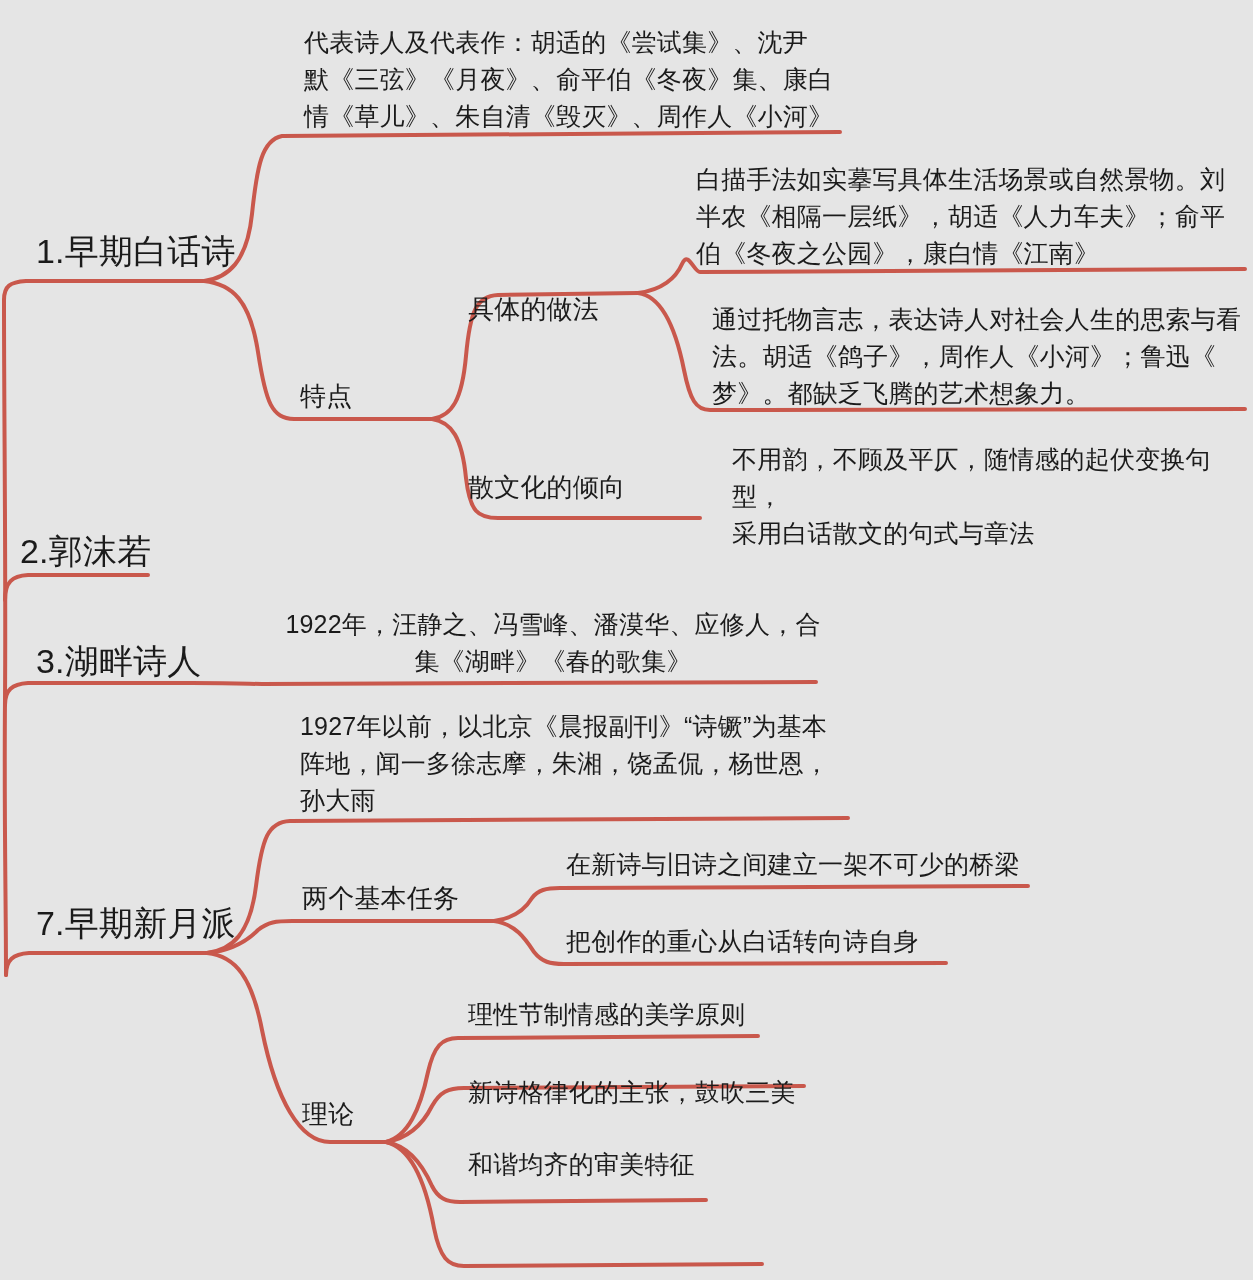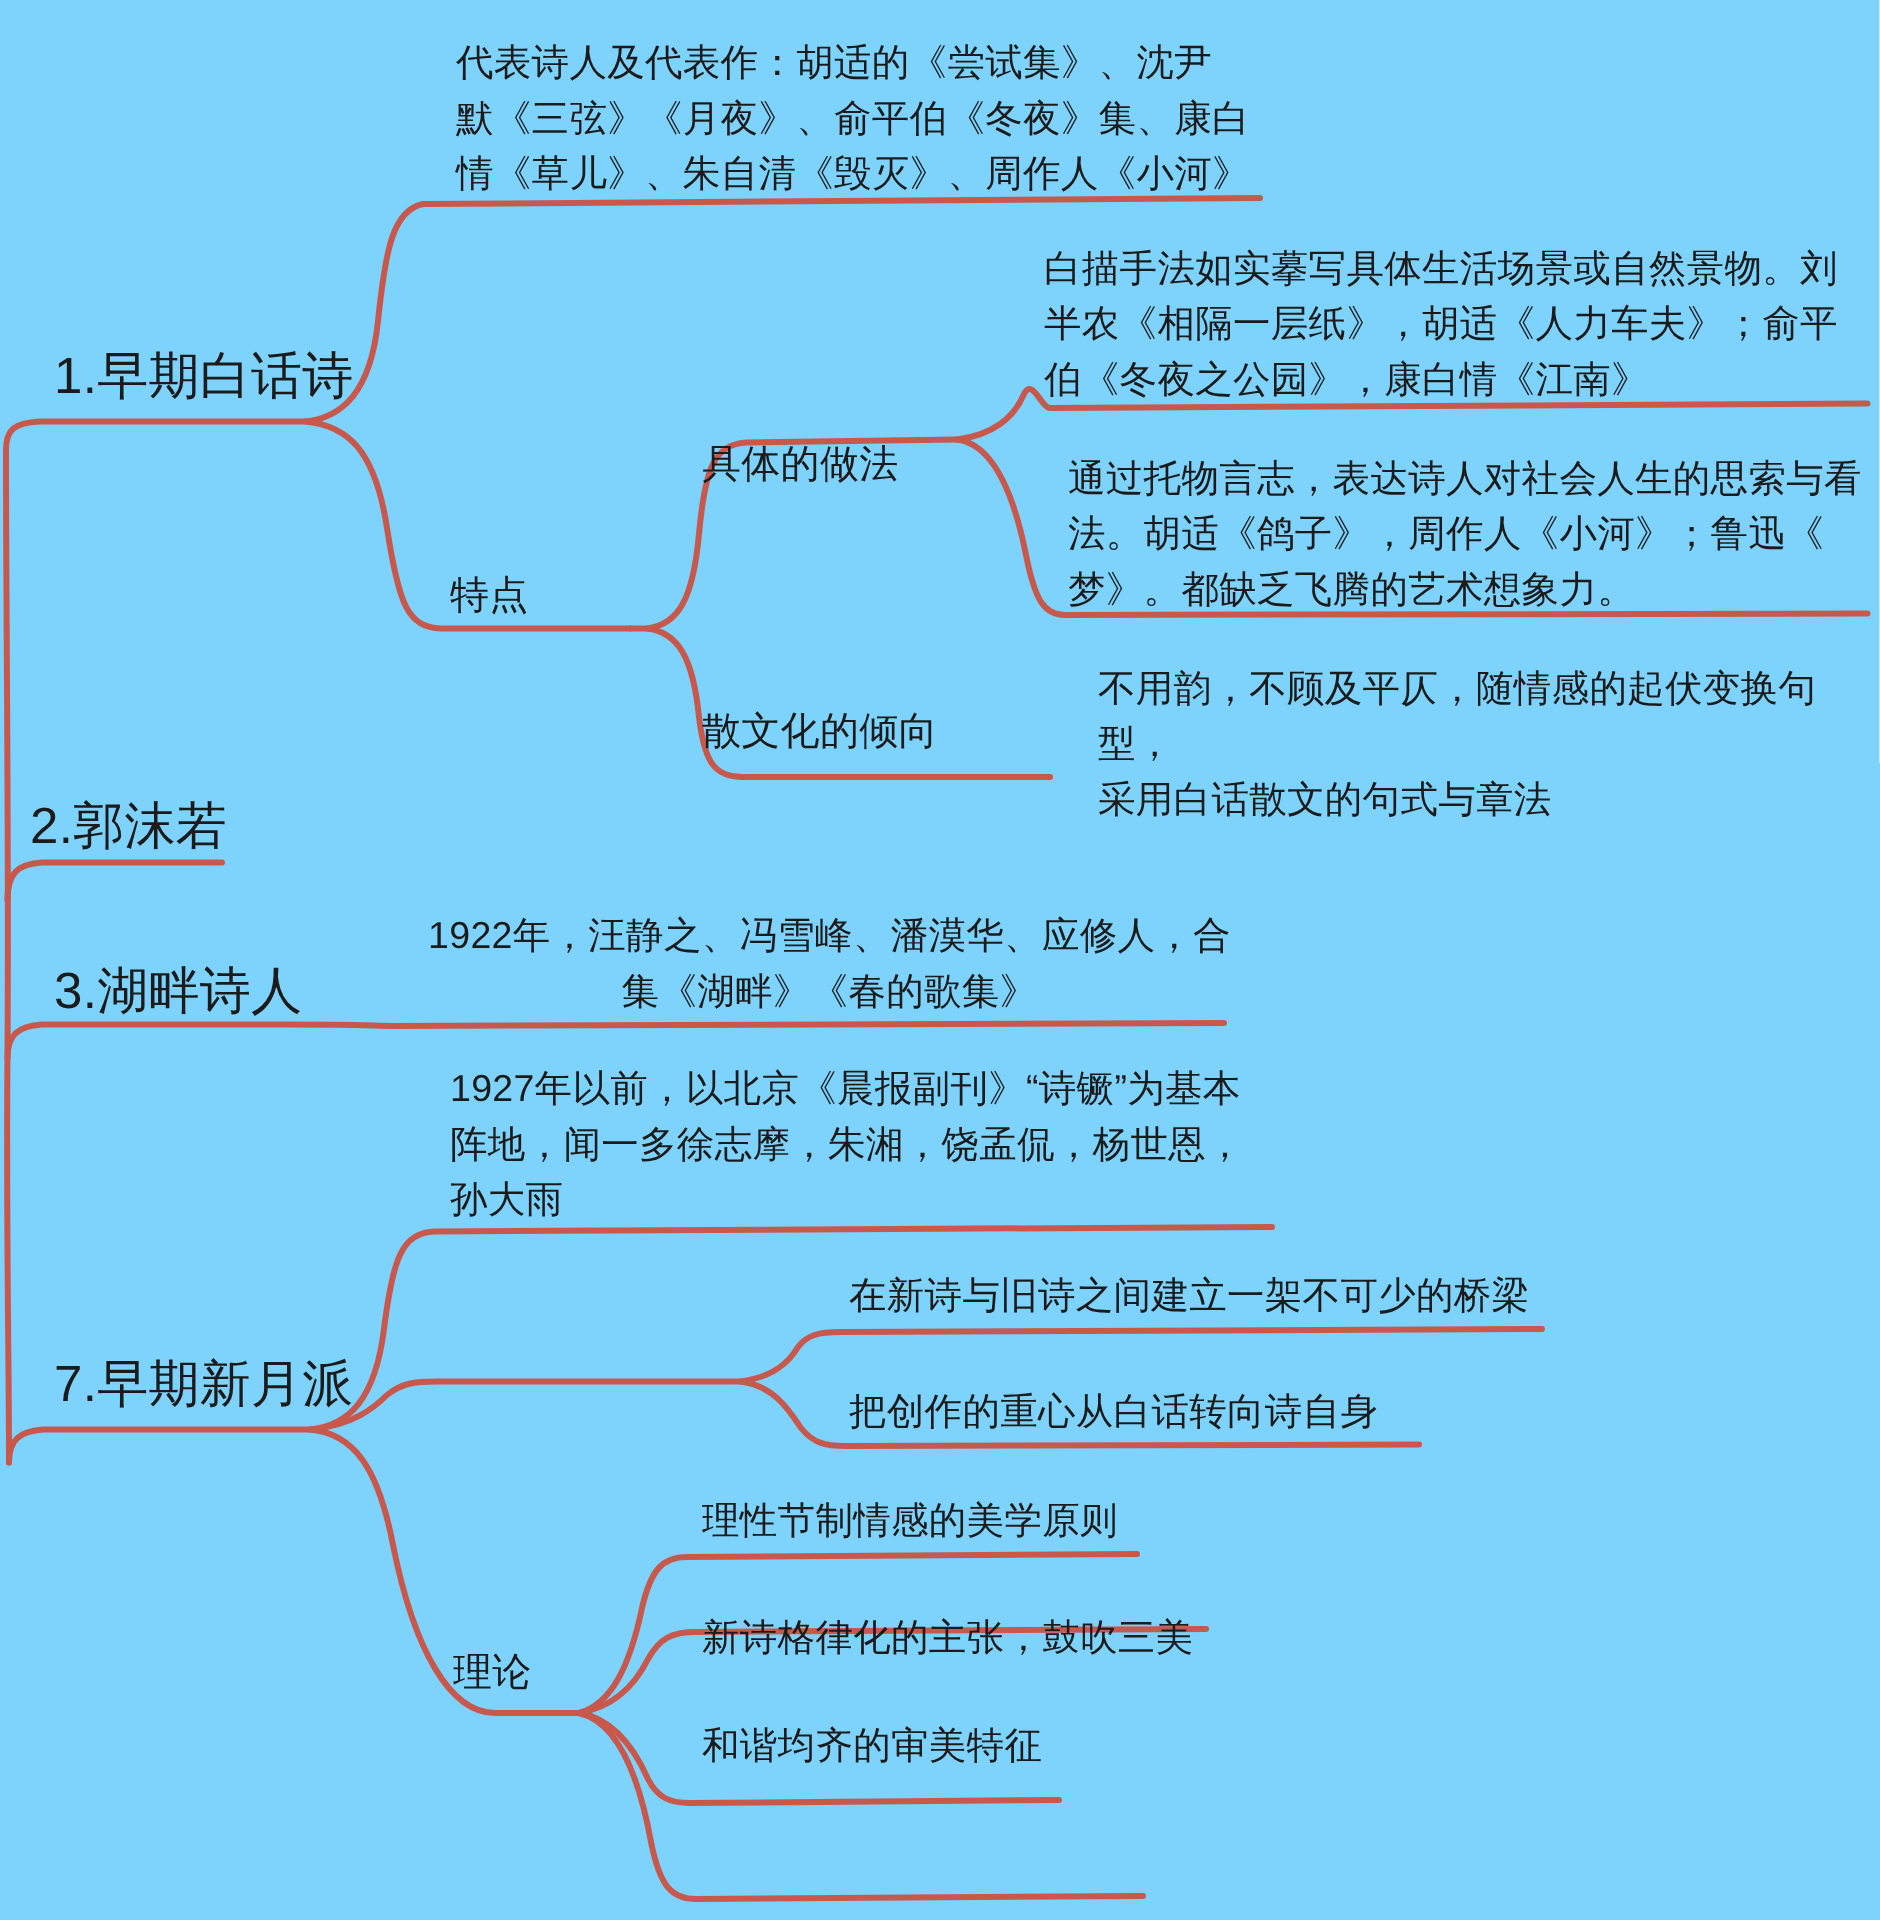--- a/index.html
+++ b/index.html
@@ -21,21 +21,21 @@
     white-space:pre-wrap;
     letter-spacing:0.2px;
   }
   .lbl.root{font-size:34px;}
   .lbl.mid{font-size:26px;}
   .lbl.leaf{font-size:25px;}
 </style>
 </head>
 <body>
 
-<div id="stage" style="background: #7dd3fc;">
+<div id="stage" style="background: #e5e5e5;">
 
   <svg id="wires" viewBox="0 0 1253 1280">
     <g fill="none" stroke="#c9584c" stroke-width="4" stroke-linecap="round" stroke-linejoin="round">
 
       <path d="M 4,300 C 4,420 6,560 5,700 C 4,820 6,900 6,975"></path>
 
       <path d="M 4,300 C 4,286 10,282 26,281 L 192,281 C 199,281 202,281 204,281"></path>
 
       <path d="M 204,281 C 228,278 247,262 252,214 C 257,166 262,140 282,136 L 840,132"></path>
 
@@ -102,20 +102,21 @@
 集《湖畔》《春的歌集》</div>
 
   <div class="lbl root" style="left: 36px; top: 643px; width: 210px; color: rgb(27, 27, 27);">3.湖畔诗人</div>
 
   <div class="lbl leaf" style="left: 300px; top: 708px; width: 548px; color: rgb(27, 27, 27);">1927年以前，以北京《晨报副刊》“诗镢”为基本
 阵地，闻一多徐志摩，朱湘，饶孟侃，杨世恩，
 孙大雨</div>
 
   <div class="lbl leaf" style="left: 566px; top: 846px; width: 470px; color: rgb(27, 27, 27);">在新诗与旧诗之间建立一架不可少的桥梁</div>
 
+  <div class="lbl mid" style="left: 302px; top: 880px; width: 200px; color: rgb(27, 27, 27);">两个基本任务</div>
 
   <div class="lbl root" style="left: 36px; top: 905px; width: 240px; color: rgb(27, 27, 27);">7.早期新月派</div>
 
   <div class="lbl leaf" style="left: 468px; top: 996px; width: 330px; color: rgb(27, 27, 27);">理性节制情感的美学原则</div>
 
   <div class="lbl leaf" style="left: 566px; top: 923px; width: 420px; color: rgb(27, 27, 27);">把创作的重心从白话转向诗自身</div>
 
   <div class="lbl leaf" style="left: 468px; top: 1074px; width: 370px; color: rgb(27, 27, 27);">新诗格律化的主张，鼓吹三美</div>
 
   <div class="lbl mid" style="left: 302px; top: 1096px; width: 120px; color: rgb(27, 27, 27);">理论</div>

